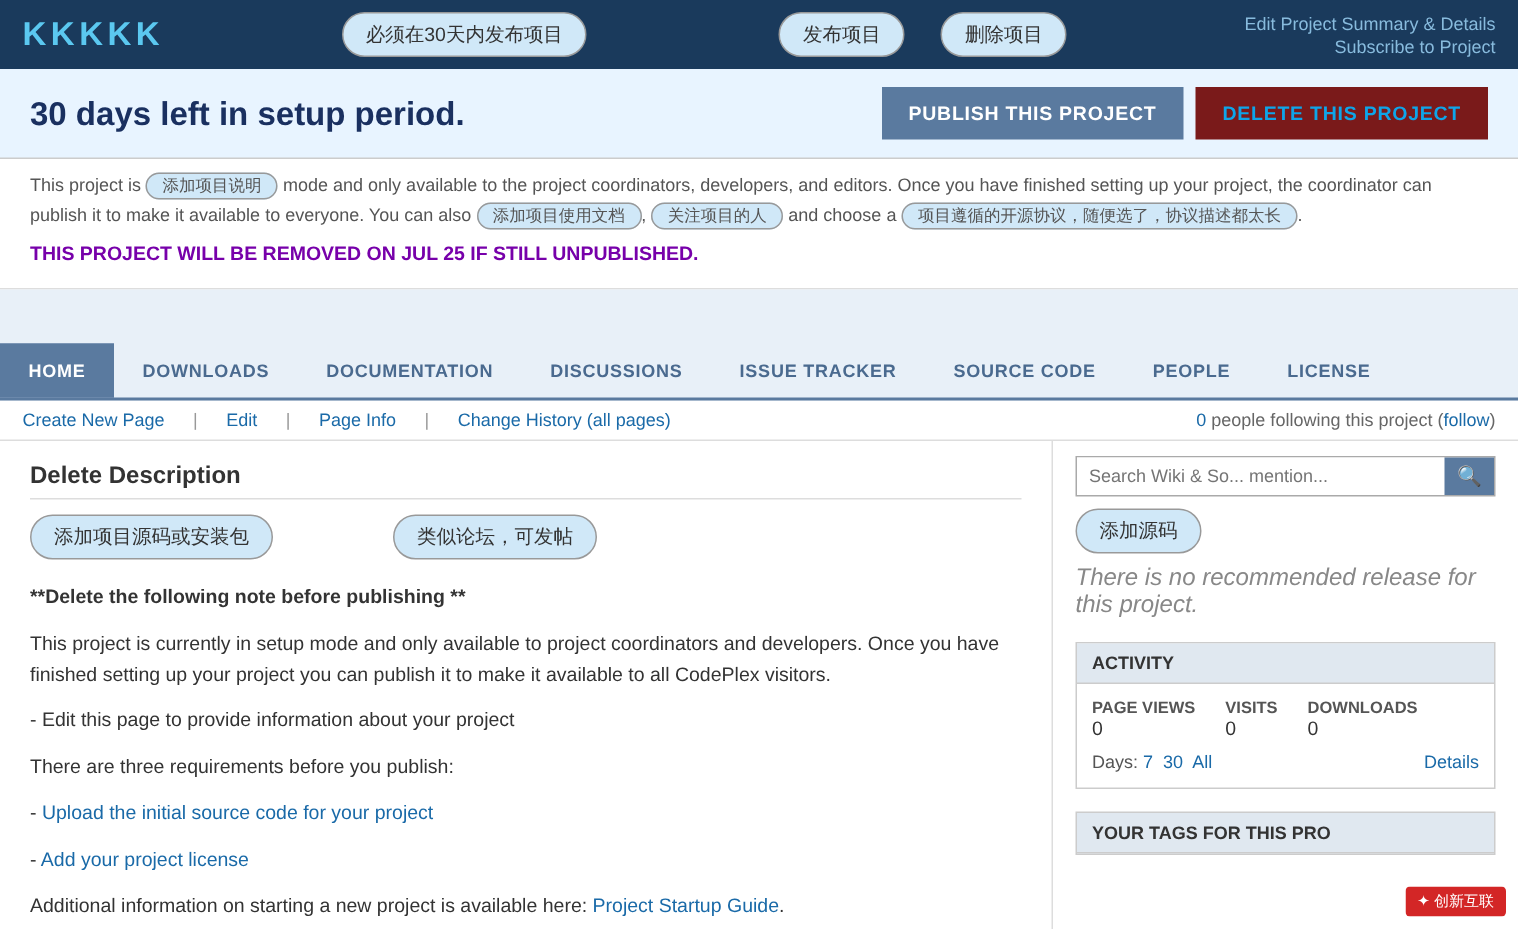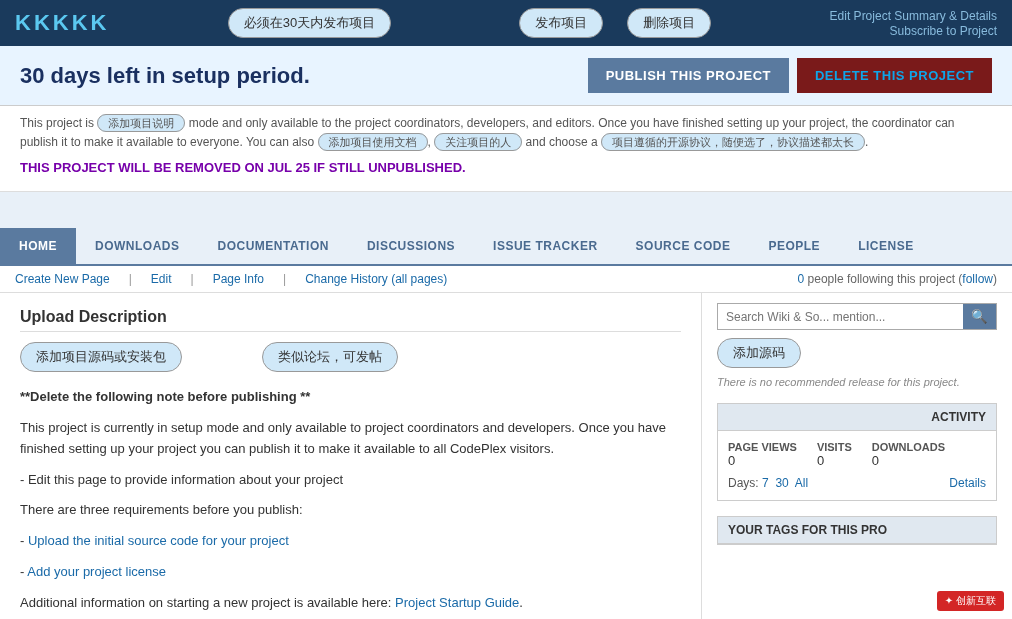--- a/index.html
+++ b/index.html
@@ -29,24 +29,24 @@
     .content-text p { margin-bottom: 10px; }
     .content-text strong { font-weight: bold; }
     .content-text a { color: #1a6aa8; }
     .content-text .link-item { color: #1a6aa8; text-decoration: none; }
 
     
     .right-sidebar { width: 310px; padding: 10px 15px; }
     .search-box { display: flex; border: 1px solid #aaa; margin-bottom: 8px; }
     .search-input { flex: 1; padding: 5px 8px; border: none; outline: none; font-size: 12px; color: #999; }
     .search-btn { background: #5a7a9f; color: #fff; border: none; padding: 5px 8px; cursor: pointer; }
-    .no-release { font-size: 11px; color: #888; font-style: italic; margin-bottom: 15px; }
+    .no-release { font-size: 16px; color: #888; font-style: italic; margin-bottom: 15px; }
 
     .activity-section { border: 1px solid #ccc; margin-bottom: 15px; }
-    .activity-header { background: #e0e8f0; padding: 6px 10px; font-size: 12px; font-weight: bold; color: #333; border-bottom: 1px solid #ccc; text-align: right; }
+    .activity-header { background: #e0e8f0; padding: 6px 10px; font-size: 12px; font-weight: bold; color: #333; border-bottom: 1px solid #ccc; }
     .activity-body { padding: 10px; }
     .activity-stats { display: flex; gap: 20px; margin-bottom: 8px; }
     .stat-col { text-align: left; }
     .stat-label { font-size: 11px; font-weight: bold; color: #555; }
     .stat-value { font-size: 13px; color: #333; }
     .activity-days { font-size: 12px; color: #555; }
     .activity-days a { color: #1a6aa8; text-decoration: none; }
 
     .tags-section { border: 1px solid #ccc; }
     .tags-header { background: #e0e8f0; padding: 6px 10px; font-size: 12px; font-weight: bold; color: #333; border-bottom: 1px solid #ccc; }
@@ -139,21 +139,21 @@
     <span class="right">
       <span style="color:#1a6aa8;">0</span>
       <span>people following this project</span>
       (<a href="#">follow</a>)
     </span>
   </div>
 
   <div class="main-content">
 
     <div class="left-content">
-      <div class="section-title">Upload Description</div>
+      <div class="section-title">Delete Description</div>
 
       <div style="position:relative;margin-bottom:15px;display:flex;gap:15px;align-items:center;">
         <div class="bubble">添加项目源码或安装包</div>
         <div style="width:50px;"></div>
         <div class="bubble">类似论坛，可发帖</div>
       </div>
 
       <div class="content-text">
         <p><strong>**Delete the following note before publishing **</strong></p>
         <p>This project is currently in setup mode and only available to project coordinators and developers. Once you have finished setting up your project you can publish it to make it available to all CodePlex visitors.</p>

